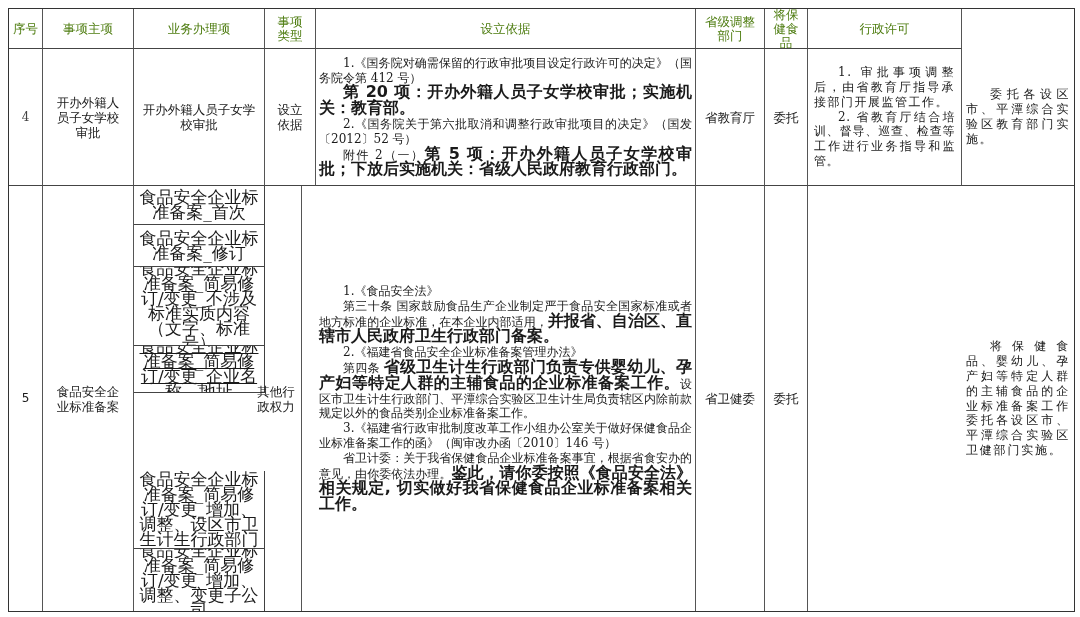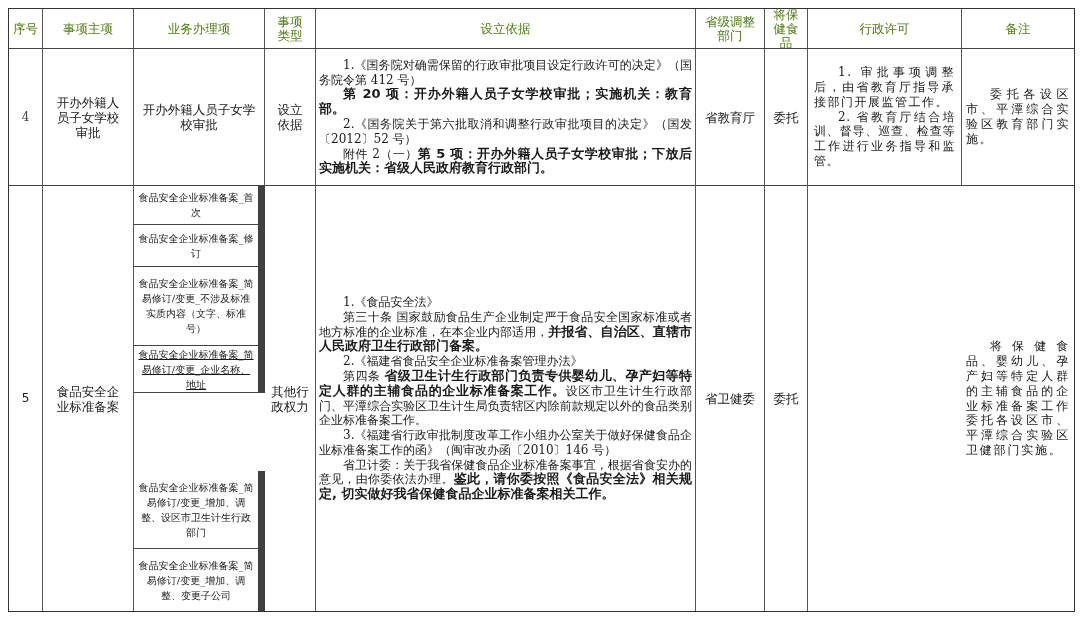--- a/index.html
+++ b/index.html
@@ -9,42 +9,41 @@
          border: 1.5px solid #333; box-sizing: border-box; }
   .cell { position: absolute; box-sizing: border-box; border-right: 1px solid #555;
           border-bottom: 1px solid #444; display: flex; align-items: center;
           justify-content: center; text-align: center; font-size: 12.5px;
           line-height: 15px; padding: 1px 3px; overflow: hidden; }
   .hdr { font-family: "DejaVu Sans", "Liberation Sans", sans-serif; font-size: 12.5px;
          line-height: 14px; color: #4d7c0f; }
   .left { justify-content: flex-start; text-align: justify; align-items: center; }
   .para { display: block; width: 100%; text-align: justify; }
   .para p { margin: 0; text-indent: 2em; font-size: 12px; line-height: 14.8px; }
-  b { font-family: "DejaVu Sans", "Liberation Sans", sans-serif; font-weight: bold; font-size: 13px; }
+  b { font-family: "DejaVu Sans", "Liberation Sans", sans-serif; font-weight: bold; font-size: 16px; }
   .sub { position: absolute; box-sizing: border-box; border-bottom: 1px solid #444;
-         border-right: 7px solid #404040; display: flex; align-items: center;
-         justify-content: center; text-align: center; font-size: 10px;
+         border-right: 1px solid #404040; display: flex; align-items: center;
+         justify-content: center; text-align: center; font-size: 17px;
          line-height: 15px; padding: 0 4px; overflow: hidden; }
   .uline { text-decoration: underline; }
   .noright { border-right: none; }
 </style>
 </head>
 <body>
 
 <div class="tbl">
 
   <div class="cell hdr" style="left:0;top:0;width:34px;height:40px;">序号</div>
   <div class="cell hdr" style="left:34px;top:0;width:91px;height:40px;">事项主项</div>
   <div class="cell hdr" style="left:125px;top:0;width:131px;height:40px;">业务办理项</div>
   <div class="cell hdr" style="left:256px;top:0;width:51px;height:40px;padding:0 10px;">事项类型</div>
   <div class="cell hdr" style="left:307px;top:0;width:380px;height:40px;">设立依据</div>
   <div class="cell hdr" style="left:687px;top:0;width:69px;height:40px;padding:0 6px;">省级调整部门</div>
   <div class="cell hdr" style="left:756px;top:0;width:43px;height:40px;padding:0 8px;">将保健食品</div>
   <div class="cell hdr" style="left:799px;top:0;width:154px;height:40px;">行政许可</div>
-  <div class="cell hdr noright" style="left:953px;top:0;width:112px;height:40px;">备注</div>
 
   <div class="cell" style="left:0;top:40px;width:34px;height:137px;font-size:12px;color:#444;">4</div>
   <div class="cell" style="left:34px;top:40px;width:91px;height:137px;padding:0 12px;">开办外籍人员子女学校审批</div>
   <div class="cell" style="left:125px;top:40px;width:131px;height:137px;padding:0 6px;">开办外籍人员子女学校审批</div>
   <div class="cell" style="left:256px;top:40px;width:51px;height:137px;padding:0 12px;">设立依据</div>
   <div class="cell left" style="left:307px;top:40px;width:380px;height:137px;padding:2px 3px;">
     <div class="para">
       <p>1.《国务院对确需保留的行政审批项目设定行政许可的决定》（国务院令第 412 号）</p>
       <p><b>第 20 项：开办外籍人员子女学校审批；实施机关：教育部。</b></p>
       <p>2.《国务院关于第六批取消和调整行政审批项目的决定》（国发〔2012〕52 号）</p>
@@ -68,21 +67,21 @@
   <div class="cell" style="left:0;top:177px;width:34px;height:425px;border-bottom:none;font-family:'DejaVu Sans',sans-serif;font-size:12px;">5</div>
   <div class="cell" style="left:34px;top:177px;width:91px;height:425px;border-bottom:none;padding:0 10px;">食品安全企业标准备案</div>
 
   <div class="sub" style="left:125px;top:177px;width:131px;height:39px;">食品安全企业标准备案_首次</div>
   <div class="sub" style="left:125px;top:216px;width:131px;height:42px;">食品安全企业标准备案_修订</div>
   <div class="sub" style="left:125px;top:258px;width:131px;height:79px;">食品安全企业标准备案_简易修订/变更_不涉及标准实质内容（文字、标准号）</div>
   <div class="sub uline" style="left:125px;top:337px;width:131px;height:47px;">食品安全企业标准备案_简易修订/变更_企业名称、地址</div>
   <div class="sub" style="left:125px;top:462px;width:131px;height:78px;">食品安全企业标准备案_简易修订/变更_增加、调整、设区市卫生计生行政部门</div>
   <div class="sub" style="left:125px;top:540px;width:131px;height:62px;border-bottom:none;">食品安全企业标准备案_简易修订/变更_增加、调整、变更子公司</div>
 
-  <div class="cell" style="left:256px;top:177px;width:51px;height:425px;border-bottom:none;padding:0 4px;">其他行政权力</div>
+  <div class="cell" style="left:242px;top:177px;width:51px;height:425px;border-bottom:none;padding:0 4px;">其他行政权力</div>
 
   <div class="cell left" style="left:307px;top:177px;width:380px;height:425px;border-bottom:none;padding:2px 3px;">
     <div class="para">
       <p>1.《食品安全法》</p>
       <p><span>第三十条 国家鼓励食品生产企业制定严于食品安全国家标准或者地方标准的企业标准，在本企业内部适用，</span><b>并报省、自治区、直辖市人民政府卫生行政部门备案。</b></p>
       <p>2.《福建省食品安全企业标准备案管理办法》</p>
       <p><span>第四条 </span><b>省级卫生计生行政部门负责专供婴幼儿、孕产妇等特定人群的主辅食品的企业标准备案工作。</b><span>设区市卫生计生行政部门、平潭综合实验区卫生计生局负责辖区内除前款规定以外的食品类别企业标准备案工作。</span></p>
       <p>3.《福建省行政审批制度改革工作小组办公室关于做好保健食品企业标准备案工作的函》（闽审改办函〔2010〕146 号）</p>
       <p><span>省卫计委：关于我省保健食品企业标准备案事宜，根据省食安办的意见，由你委依法办理。</span><b>鉴此，请你委按照《食品安全法》相关规定, 切实做好我省保健食品企业标准备案相关工作。</b></p>
     </div>

